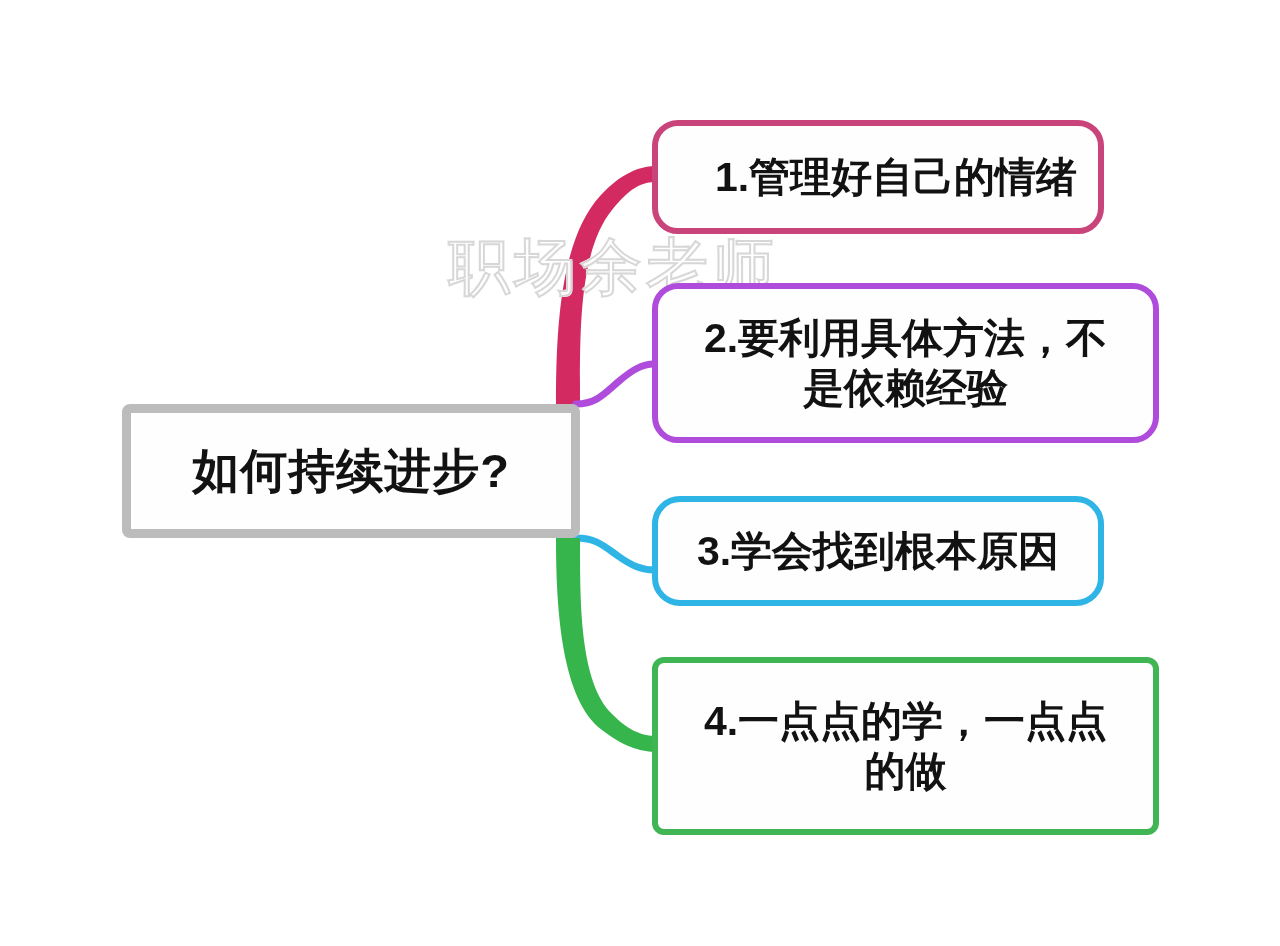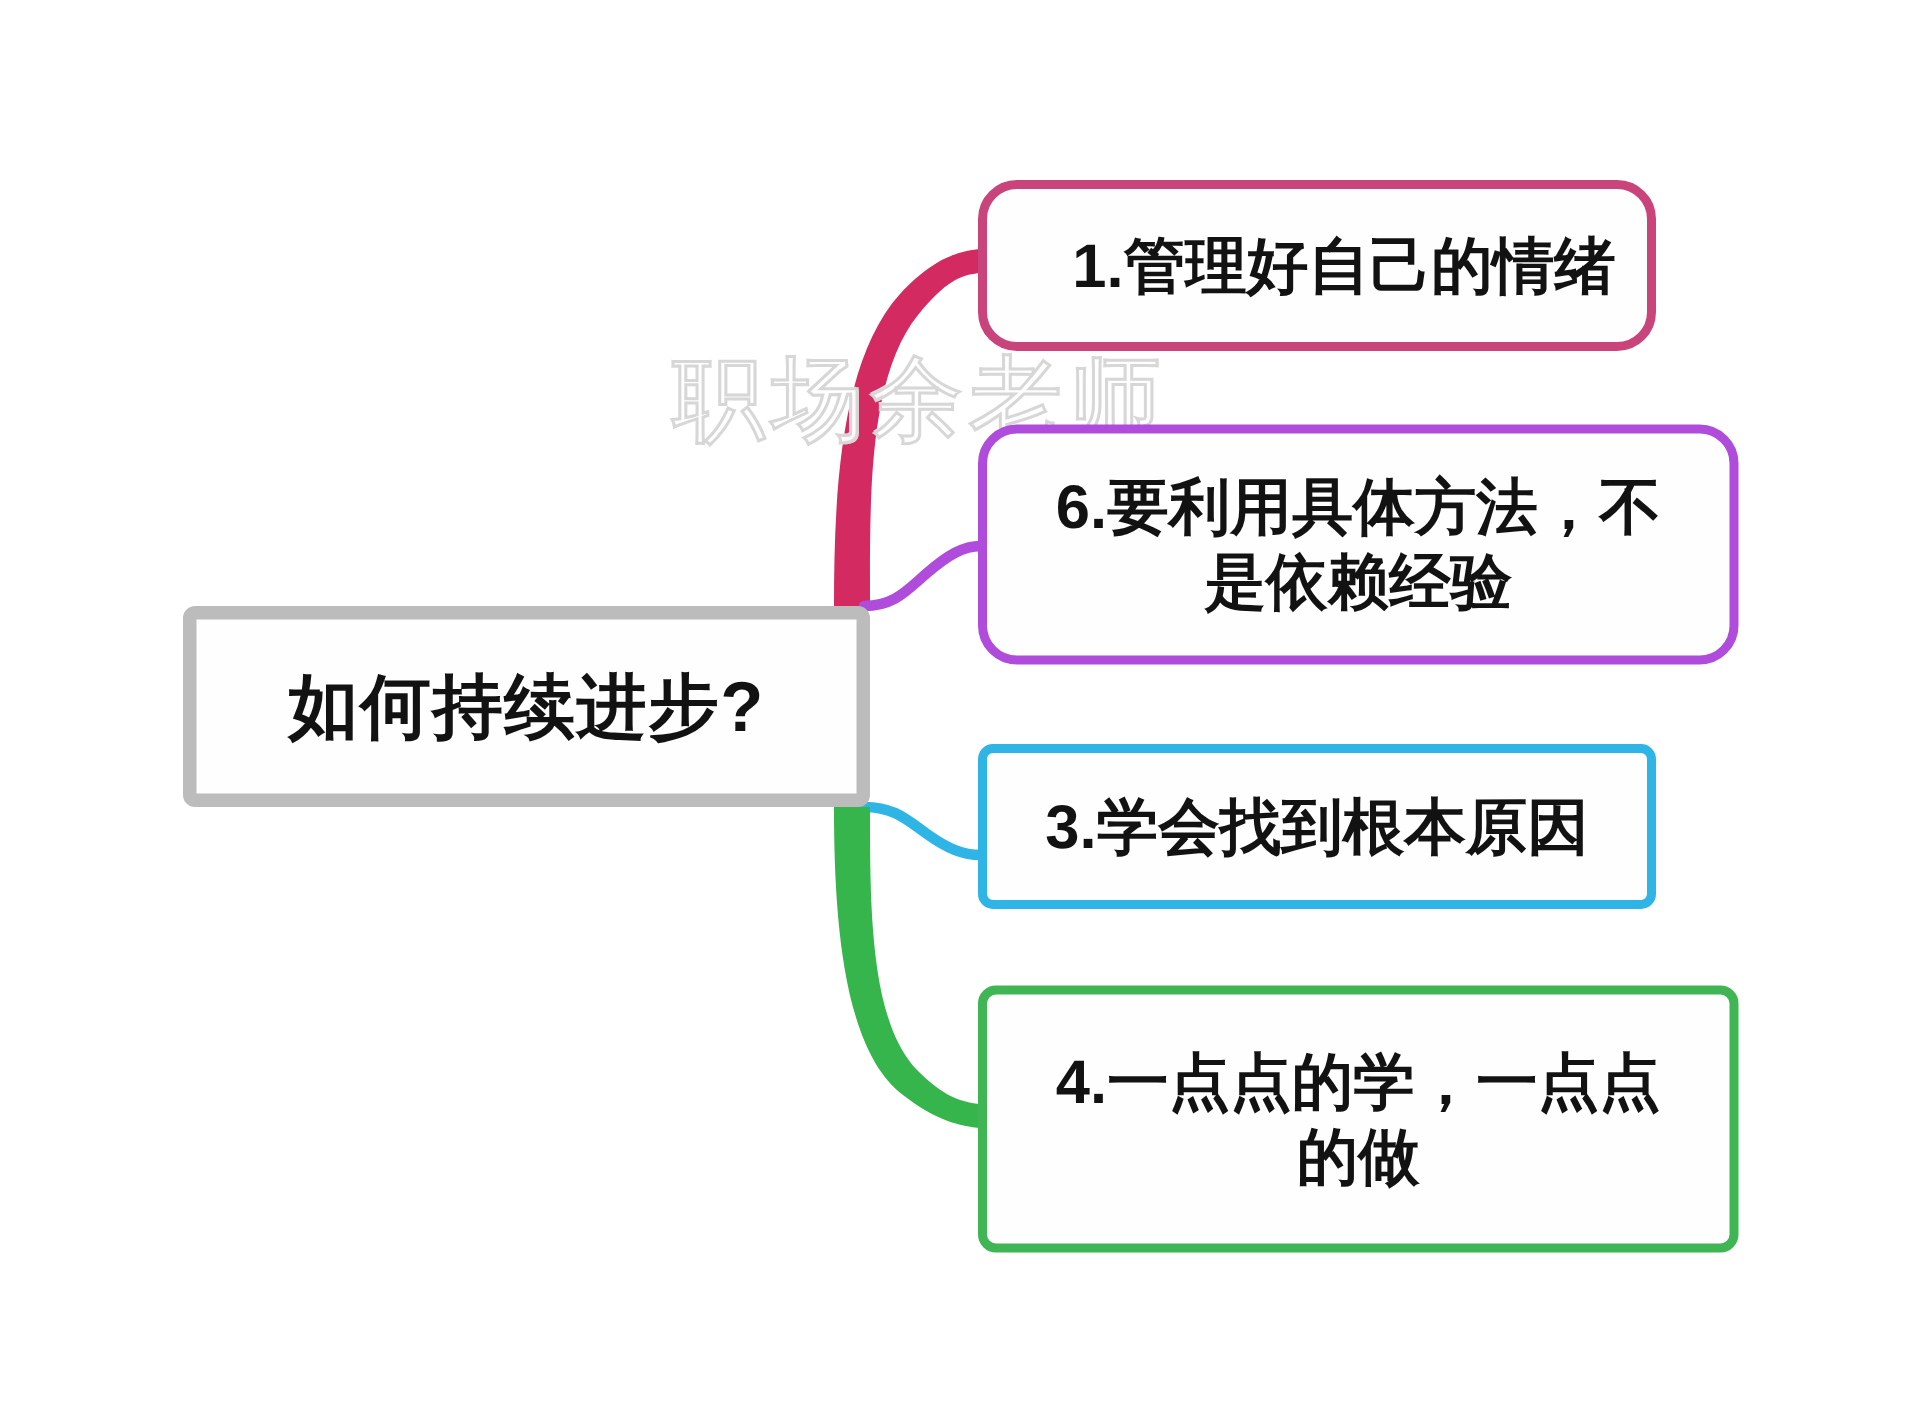--- a/index.html
+++ b/index.html
@@ -99,21 +99,21 @@
     height: 160px;
     border: 6px solid #b04cdb;
     border-radius: 26px;
   }
   #node-3 {
     left: 652px;
     top: 496px;
     width: 452px;
     height: 110px;
     border: 6px solid #2fb4e6;
-    border-radius: 10px;
+    border-radius: 28px;
   }
   #node-4 {
     left: 652px;
     top: 657px;
     width: 507px;
     height: 178px;
     border: 6px solid #3fb553;
     border-radius: 12px;
   }
 
@@ -159,21 +159,21 @@
 
   <div id="node-root" class="node" style="border-color: rgb(188, 188, 188); background: rgb(254, 254, 255);">
     <span class="label">如何持续进步?</span>
   </div>
 
   <div id="node-1" class="node branch" style="border-color: rgb(201, 68, 123); padding-left: 36px;">
     <span class="label">1.管理好自己的情绪</span>
   </div>
 
   <div id="node-2" class="node branch" style="border-color: rgb(176, 76, 219);">
-    <span class="label">6.要利用具体方法，不
+    <span class="label">2.要利用具体方法，不
 是依赖经验</span>
   </div>
 
   <div id="node-3" class="node branch" style="border-color: rgb(47, 180, 230);">
     <span class="label">3.学会找到根本原因</span>
   </div>
 
   <div id="node-4" class="node branch" style="border-color: rgb(63, 181, 83);">
     <span class="label">4.一点点的学，一点点
 的做</span>

